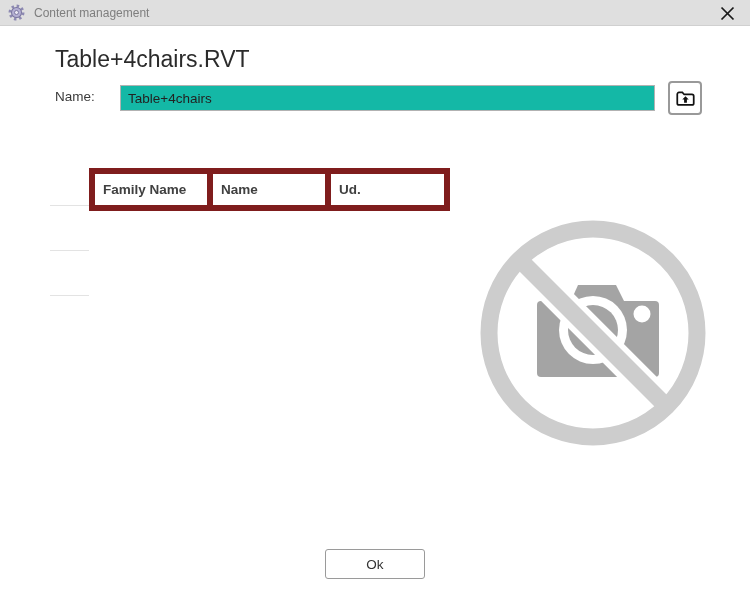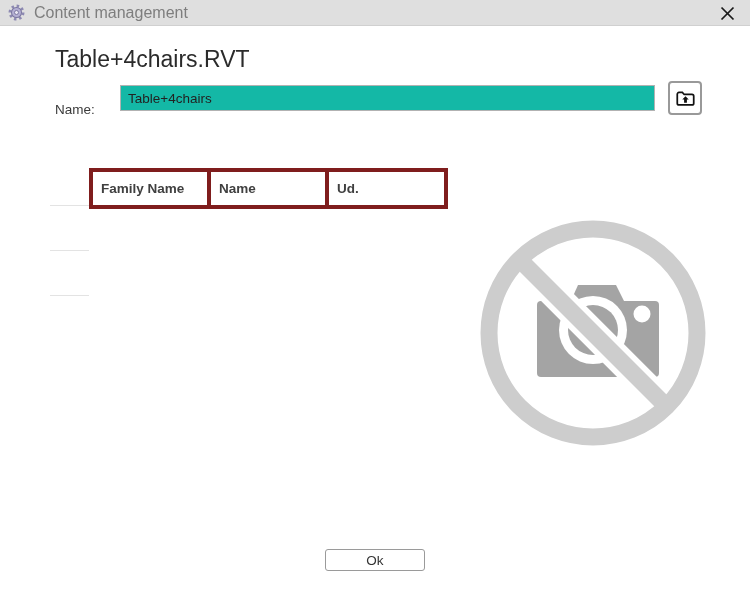--- a/index.html
+++ b/index.html
@@ -20,21 +20,21 @@
     top: 0; left: 0; right: 0;
     height: 26px;
     background: #dfdfdf;
     border-bottom: 1px solid #d0d0d0;
     display: flex;
     align-items: center;
   }
   .titlebar .gear { margin-left: 8px; width: 17px; height: 17px; }
   .titlebar .title-text {
     margin-left: 9px;
-    font-size: 16px;
+    font-size: 12px;
     color: #7e7e7e;
   }
   .close-btn {
     position: absolute;
     top: 2px; right: 8px;
     width: 30px; height: 23px;
     background: transparent;
     border: none;
     display: flex;
     align-items: center;
@@ -44,21 +44,21 @@
 
   
   .heading {
     position: absolute;
     left: 55px; top: 46px;
     font-size: 23px;
     color: #2b2b2b;
   }
   .name-label {
     position: absolute;
-    left: 55px; top: 102px;
+    left: 55px; top: 89px;
     font-size: 13.5px;
     color: #3a3a3a;
   }
   .name-input {
     position: absolute;
     left: 120px; top: 85px;
     width: 535px; height: 26px;
     border: 1px solid #b2b2b2;
     font-family: "Liberation Sans", sans-serif;
     font-size: 13.5px;
@@ -78,21 +78,21 @@
     align-items: center;
     justify-content: center;
     cursor: pointer;
     padding: 0;
   }
 
   
   .grid-wrap { position: absolute; left: 89px; top: 168px; }
   table.grid { border-collapse: collapse; }
   table.grid th, table.grid td {
-    border: 4px solid #7f1d1d;
+    border: 6px solid #7f1d1d;
     font-size: 13.5px;
     padding: 0 8px;
     background: #ffffff;
     white-space: nowrap;
     overflow: hidden;
   }
   table.grid th {
     height: 37px;
     text-align: left;
     font-weight: bold;
@@ -121,21 +121,21 @@
   .no-image {
     position: absolute;
     left: 477px; top: 217px;
     width: 232px; height: 232px;
   }
 
   
   .ok-btn {
     position: absolute;
     left: 325px; top: 549px;
-    width: 100px; height: 22px;
+    width: 100px; height: 30px;
     background: #ffffff;
     border: 1px solid #9a9a9a;
     border-radius: 3px;
     font-family: "Liberation Sans", sans-serif;
     font-size: 13.5px;
     color: #333333;
     cursor: pointer;
   }
 </style>
 </head>

